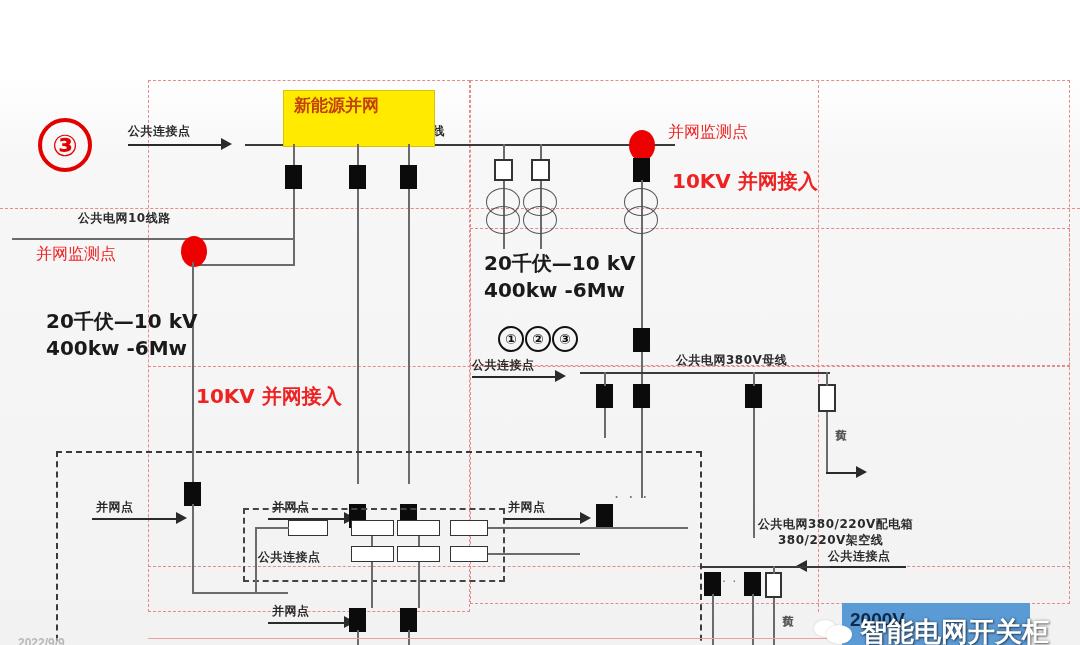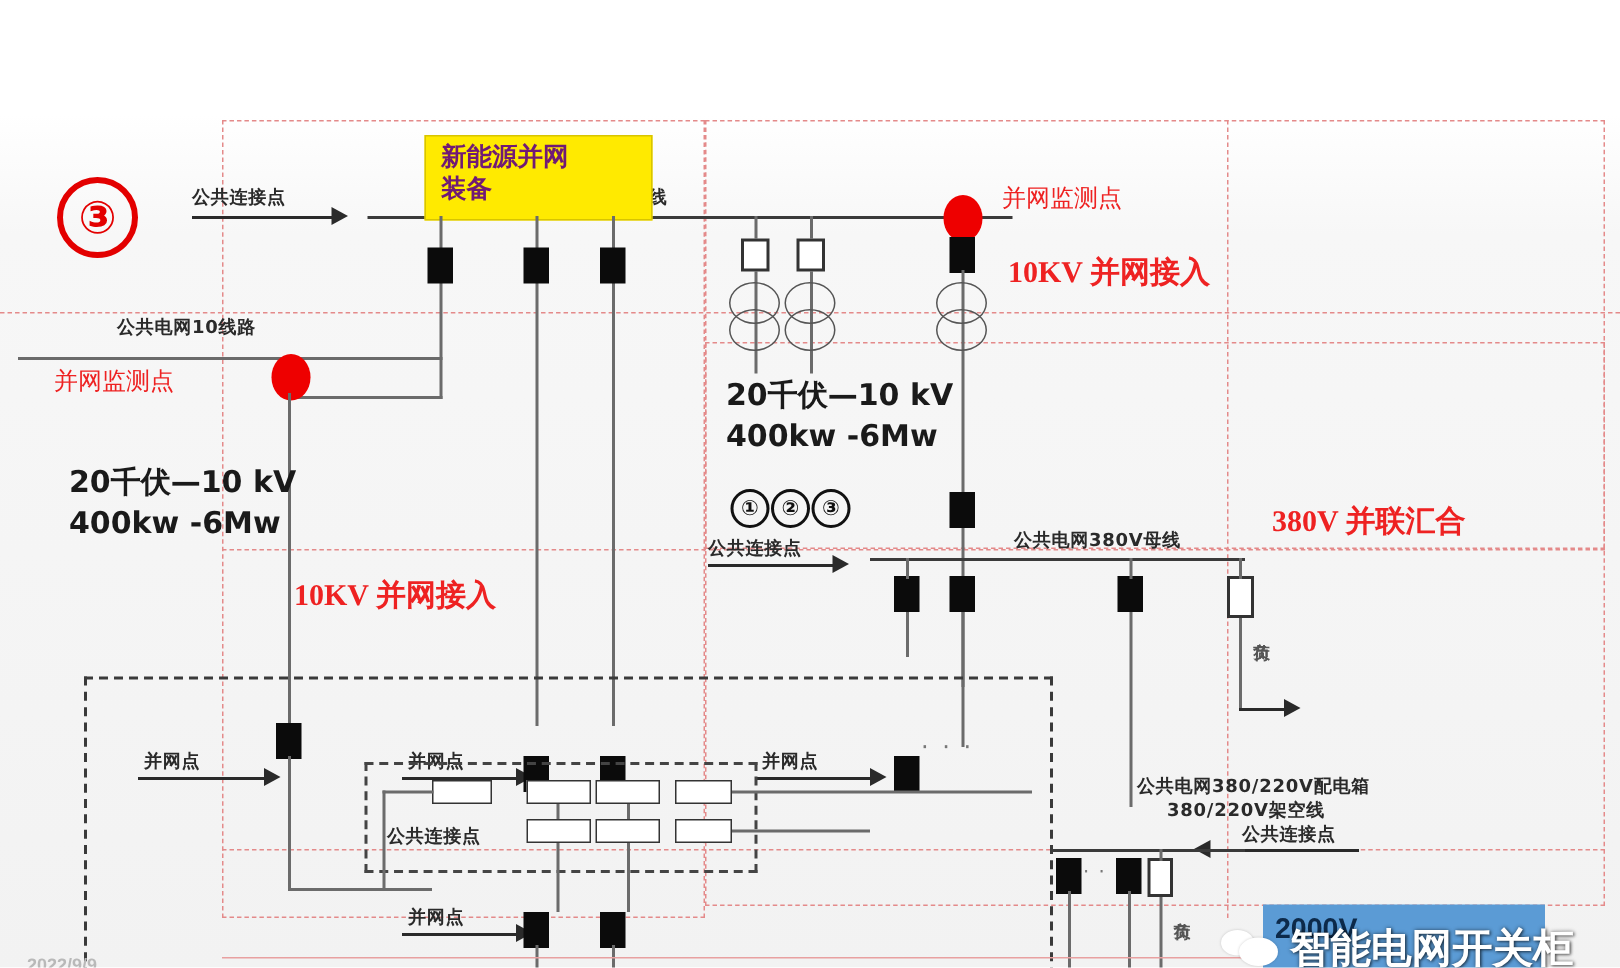--- a/index.html
+++ b/index.html
@@ -68,33 +68,33 @@
     font-size:14px;font-weight:bold;color:#111;margin-right:1px;
     font-family:"DejaVu Sans",sans-serif;
   }
 
   
   .lbl{position:absolute;white-space:nowrap;font-family:"DejaVu Sans","Liberation Sans",sans-serif;}
   .lbl-blk{color:#1a1a1a;}
   .lbl-red{color:#ee2222;}
   .small-cn{font-size:12px;font-weight:bold;color:#2a2a2a;letter-spacing:.5px;}
   .mid-cn{font-size:16px;font-weight:normal;}
-  .big-cn{font-size:20px;font-weight:bold;font-family:Liberation Serif, serif;}
+  .big-cn{font-size:20px;font-weight:bold;}
   .vert{writing-mode:vertical-rl;text-orientation:upright;}
 
   
   .arrowline{position:absolute;height:2px;background:#2a2a2a;}
   .arrowhead{position:absolute;width:0;height:0;border-top:6px solid transparent;border-bottom:6px solid transparent;}
   .ah-r{border-left:11px solid #2a2a2a;}
   .ah-l{border-right:11px solid #2a2a2a;}
 
   
   .yellowbox{
     position:absolute;background:#ffea00;border:1px solid #d8c400;
-    color:#701a75;font-weight:bold;font-size:17px;line-height:1.25;
+    color:#c2410c;font-weight:bold;font-size:17px;line-height:1.25;
     padding:4px 8px 5px 10px;box-sizing:border-box;
     font-family:"DejaVu Sans","Liberation Sans",sans-serif;
   }
   
   .bluebox{
     position:absolute;background:#5b9bd5;color:#0d2a4a;
     font-weight:bold;font-size:19px;line-height:1.15;
     padding:6px 8px;box-sizing:border-box;
     font-family:"Liberation Sans",sans-serif;
   }
@@ -143,21 +143,20 @@
     <div class="ln hln" style="left:245px;top:68px;width:430px;"></div>
 
     <div class="arrowline" style="left:128px;top:68px;width:95px;"></div>
     <div class="arrowhead ah-r" style="left:221px;top:62px;"></div>
     <div class="lbl small-cn" style="left:128px;top:47px;">公共连接点</div>
 
     <div class="lbl small-cn" style="left:420px;top:47px;">母线</div>
 
     <div class="yellowbox" style="left:283px;top:14px;width:152px;height:57px;">
       <div>新能源并网</div>
-      <div>装备</div>
     </div>
 
     <div class="ln vln thin" style="left:293px;top:68px;height:122px;"></div>
     <div class="sw" style="left:285px;top:89px;"></div>
     <div class="ln hln thin" style="left:190px;top:188px;width:105px;"></div>
 
     <div class="ln vln thin" style="left:357px;top:68px;height:340px;"></div>
     <div class="sw" style="left:349px;top:89px;"></div>
 
     <div class="ln vln thin" style="left:408px;top:68px;height:340px;"></div>
@@ -198,30 +197,29 @@
     <div class="lbl mid-cn lbl-red" style="left:36px;top:168px;">并网监测点</div>
     <div class="ln vln thin" style="left:192px;top:186px;height:227px;"></div>
     <div class="sw" style="left:184px;top:406px;"></div>
     <div class="ln vln thin" style="left:192px;top:428px;height:90px;"></div>
     <div class="ln hln thin" style="left:192px;top:516px;width:95px;"></div>
 
     <div class="lbl" style="left:46px;top:232px;font-size:20px;font-weight:bold;color:#1a1a1a;">20千伏—10 kV</div>
     <div class="lbl" style="left:46px;top:260px;font-size:20px;font-weight:bold;color:#1a1a1a;">400kw   -6Mw</div>
     <div class="lbl big-cn lbl-red" style="left:196px;top:307px;">10KV 并网接入</div>
 
-    <div class="lbl" style="left:487px;top:250px;">
+    <div class="lbl" style="left:498px;top:250px;">
       <span class="circ-small">①</span><span class="circ-small">②</span><span class="circ-small">③</span>
     </div>
     <div class="lbl small-cn" style="left:472px;top:281px;">公共连接点</div>
     <div class="arrowline" style="left:472px;top:300px;width:85px;"></div>
     <div class="arrowhead ah-r" style="left:555px;top:294px;"></div>
 
     <div class="ln hln" style="left:580px;top:296px;width:250px;"></div>
     <div class="lbl small-cn" style="left:676px;top:276px;">公共电网380V母线</div>
-    <div class="lbl big-cn lbl-red" style="left:848px;top:258px;">380V 并联汇合</div>
 
     <div class="sw" style="left:596px;top:308px;"></div>
     <div class="ln vln thin" style="left:604px;top:296px;height:14px;"></div>
     <div class="ln vln thin" style="left:604px;top:332px;height:30px;"></div>
 
     <div class="sw" style="left:633px;top:308px;"></div>
     <div class="ln vln thin" style="left:641px;top:332px;height:90px;"></div>
 
     <div class="sw" style="left:745px;top:308px;"></div>
     <div class="ln vln thin" style="left:753px;top:296px;height:14px;"></div>

